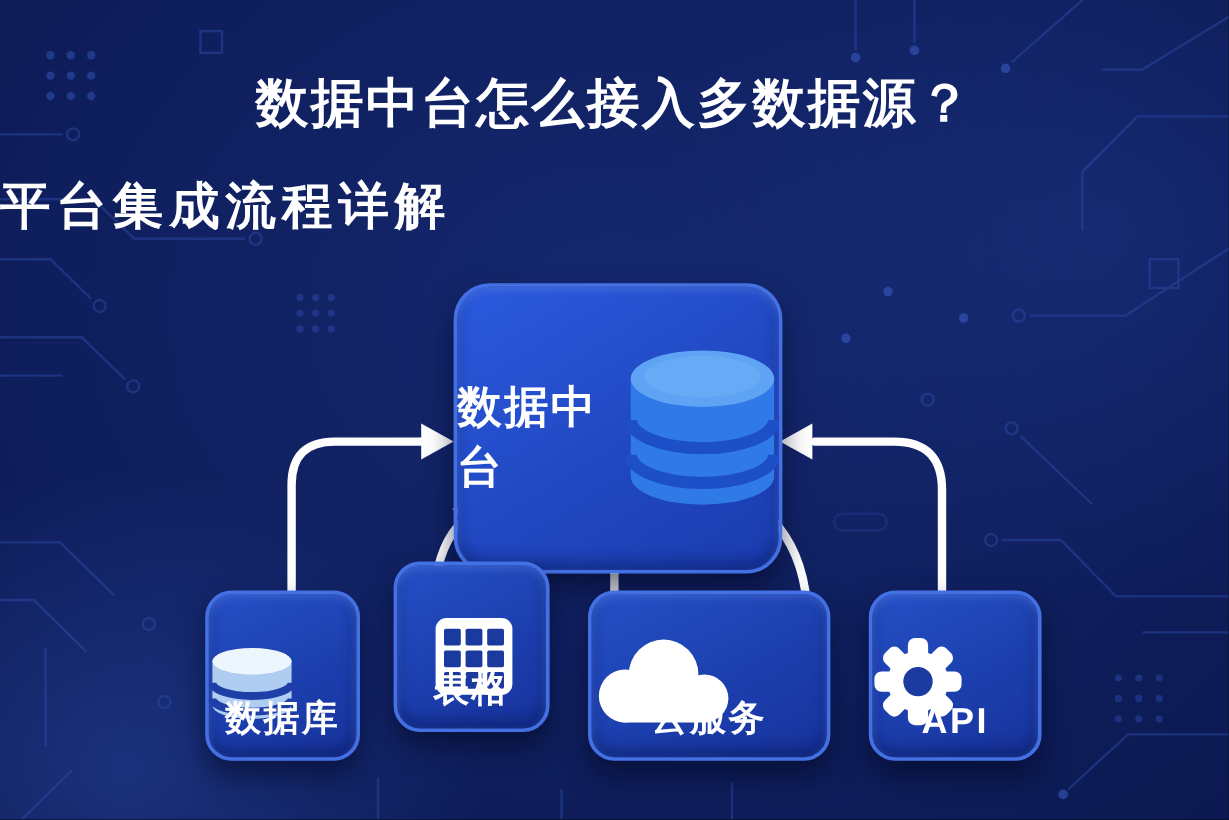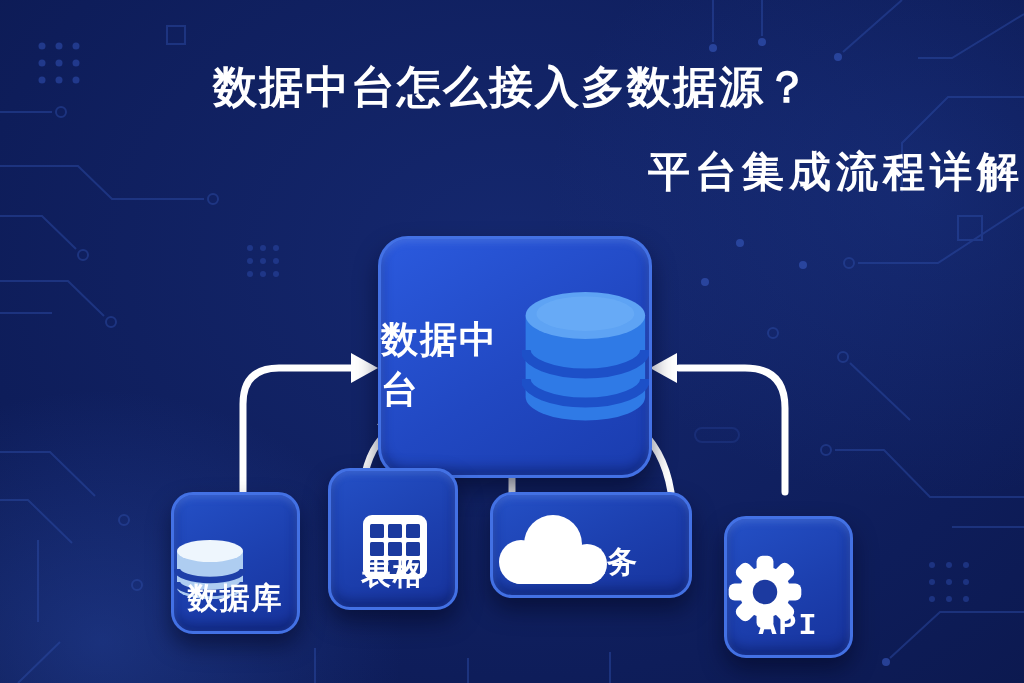--- a/index.html
+++ b/index.html
@@ -14,42 +14,42 @@
   .layer{position:absolute;inset:0;}
   svg{display:block;}
   .bg-svg{opacity:.85;pointer-events:none;}
   .connector-svg{pointer-events:none;}
 
   .title{
     position:absolute;top:64px;left:0;width:1024px;text-align:center;
     font-size:44px;font-weight:900;letter-spacing:2px;line-height:1.05;
   }
   .subtitle{
-    position:absolute;top:144px;left:0;width:1024px;text-align:right;
+    position:absolute;top:144px;left:0;width:1024px;text-align:left;
     font-size:42px;font-weight:700;letter-spacing:5px;
   }
 
   .node{
     position:absolute;box-sizing:border-box;border-radius:22px;
     border:3px solid #4371e4;
     background:linear-gradient(152deg,#2450c6 0%,#1c3fae 55%,#17339c 100%);
     box-shadow:0 12px 22px rgba(3,8,35,.55),
                inset 0 3px 7px rgba(130,170,255,.28),
                inset 0 -7px 12px rgba(2,10,60,.38);
     display:flex;flex-direction:row;align-items:center;
   }
   .node-platform{
     left:378px;top:236px;width:274px;height:242px;border-radius:30px;
     background:linear-gradient(148deg,#2b5ade 0%,#2148c2 55%,#1a3cae 100%);
   }
   .node-platform .node-label{font-size:37px;font-weight:800;margin-top:16px;letter-spacing:2px;}
   .node-database{left:171px;top:492px;width:129px;height:142px;}
   .node-table{left:328px;top:468px;width:130px;height:142px;padding-left:31px;}
-  .node-cloud{left:490px;top:492px;width:202px;height:106px;}
-  .node-api{left:724px;top:516px;width:129px;height:142px;font-family:Liberation Mono, monospace;}
+  .node-cloud{left:490px;top:492px;width:202px;height:142px;}
+  .node-api{left:724px;top:492px;width:144px;height:142px;}
   .node-label{font-size:30px;font-weight:800;letter-spacing:2px;}
   .src-label{position:absolute;bottom:12px;left:0;width:100%;text-align:center;}
   .src-icon{margin-top:16px;}
 </style>
 </head>
 <body>
 
 <div class="stage">
 
   <svg class="layer bg-svg" width="1024" height="683" viewBox="0 0 1024 683">

